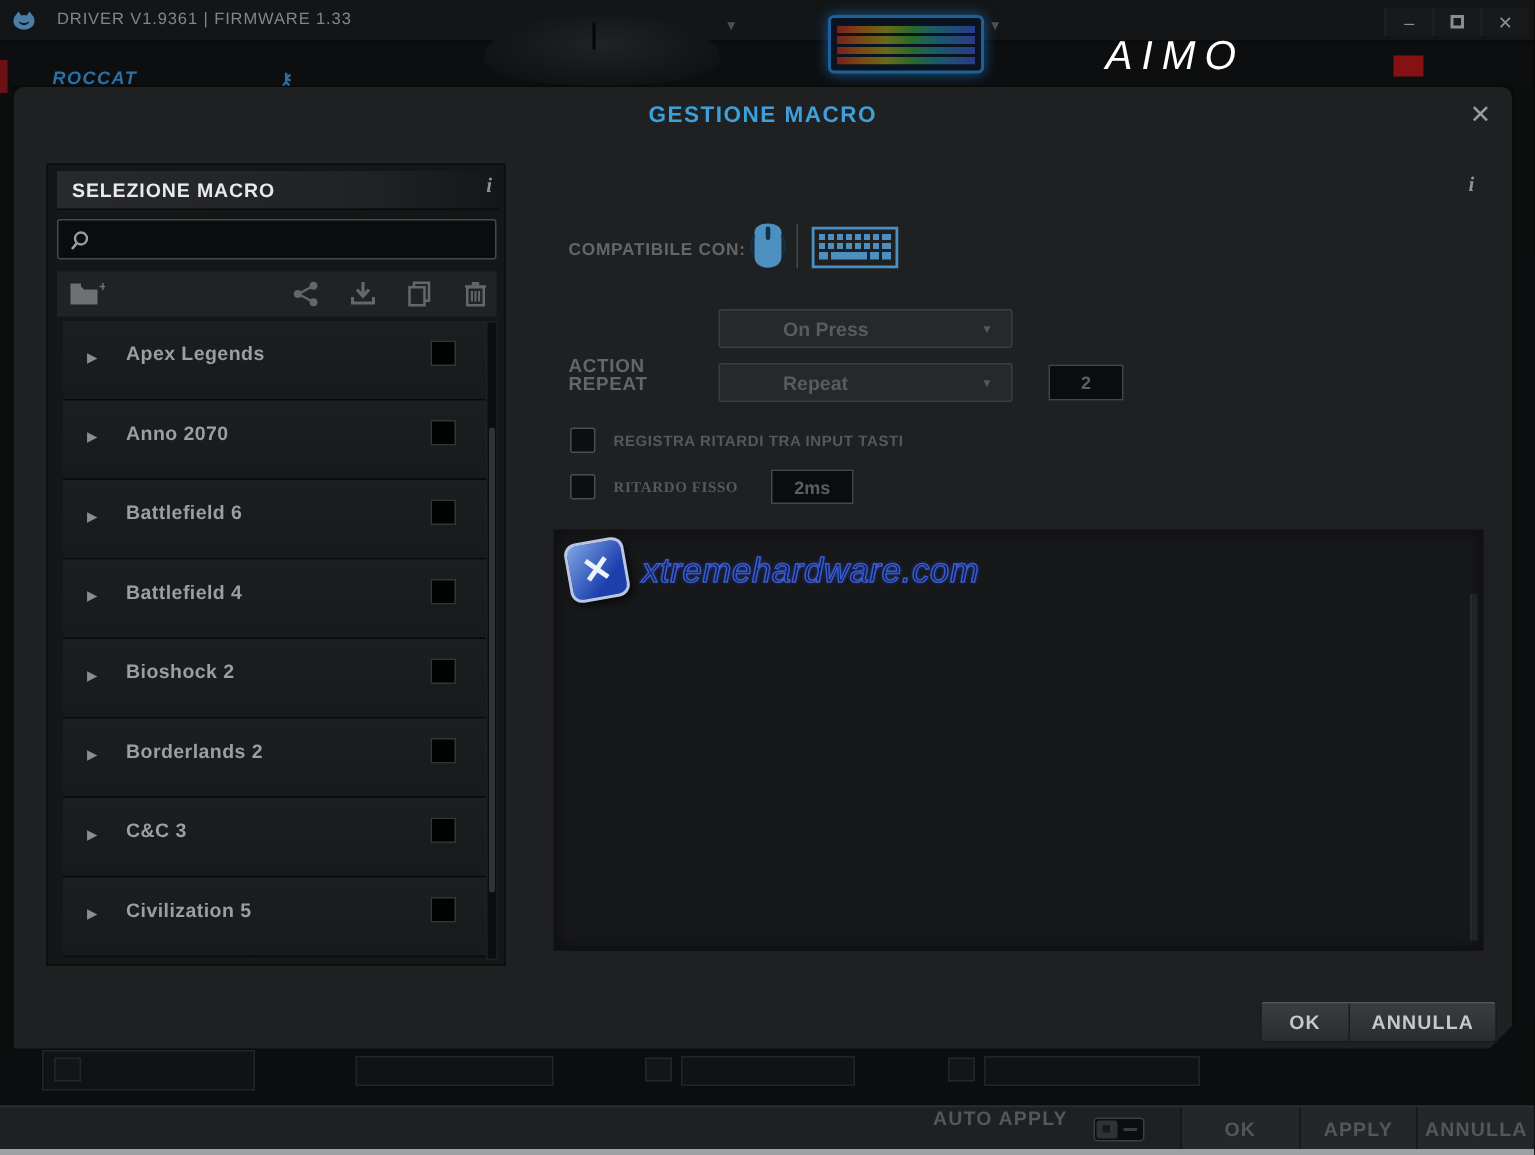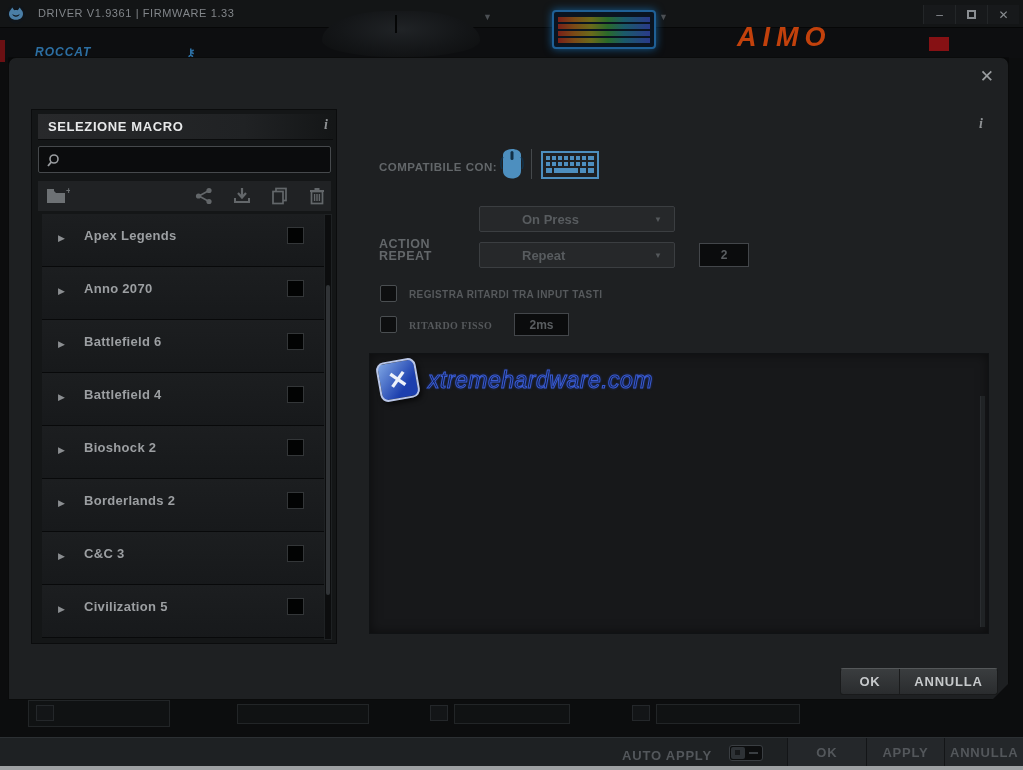--- a/index.html
+++ b/index.html
@@ -16,31 +16,31 @@
   .header-band{position:absolute;left:0;top:28px;width:1023px;height:30px;background:#0d0e10;}
   .brand{position:absolute;left:35px;top:45px;font-size:12px;font-weight:bold;font-style:italic;color:#2c6fa3;letter-spacing:1px;}
   .key-ico{position:absolute;left:186px;top:46px;color:#2c6fa3;font-size:13px;font-weight:bold;}
   .mouse-img{position:absolute;left:322px;top:11px;width:158px;height:46px;background:radial-gradient(ellipse at 50% 40%,#202326 0%,#141618 55%,#0c0d0e 100%);border-radius:46% 46% 50% 50%/ 70% 70% 40% 40%;}
   .mouse-img:after{content:"";position:absolute;left:46%;top:8%;width:2px;height:40%;background:#050606;}
   .hdr-arrow{position:absolute;color:#4b4f53;font-size:9px;}
   .kb-img{position:absolute;left:552px;top:10px;width:104px;height:39px;background:#0a1420;border:2px solid #1f6096;border-radius:4px;box-shadow:0 0 9px #155a90;}
   .kb-keys{position:absolute;inset:4px;background:
     repeating-linear-gradient(0deg,transparent 0 5px,#0a1420 5px 7px),
     linear-gradient(90deg,#7a2018 0%,#7a4a16 18%,#6a6a1a 36%,#2a6a2a 54%,#1a5a6a 72%,#2a3a8a 100%);}
-  .aimo{position:absolute;left:737px;top:22px;font-size:27px;font-weight:bold;font-style:italic;color:#c2410c;letter-spacing:6px;}
+  .aimo{position:absolute;left:737px;top:22px;font-size:27px;font-weight:normal;font-style:italic;color:#ffffff;letter-spacing:6px;}
   .red-badge{position:absolute;left:929px;top:37px;width:20px;height:14px;background:#861114;}
   .red-sliver{position:absolute;left:0;top:40px;width:5px;height:22px;background:#6b1013;}
 
   
   .ghost-box{position:absolute;border:1px solid #222527;background:#101213;}
   .ghost-ico{position:absolute;border:1px solid #24272a;background:#131517;}
 
   
   .bottom-bar{position:absolute;left:0;top:737px;width:1023px;height:29px;background:#1e2123;border-top:1px solid #2c3033;}
-  .bb-label{position:absolute;left:622px;top:10px;font-size:13px;font-weight:bold;color:#53575b;letter-spacing:.8px;}
+  .bb-label{position:absolute;left:622px;top:0;font-size:13px;font-weight:bold;color:#53575b;letter-spacing:.8px;}
   .toggle{position:absolute;left:729px;top:7px;width:34px;height:16px;background:#0c0d0e;border:1px solid #3a3e42;border-radius:3px;}
   .toggle-knob{position:absolute;left:1px;top:1px;width:14px;height:12px;background:#2e3236;border-radius:2px;}
   .toggle-knob:after{content:"";position:absolute;left:4px;top:3px;width:5px;height:5px;background:#17191b;}
   .toggle-dash{position:absolute;right:4px;top:6px;width:9px;height:2px;background:#3a3e42;}
   .bb-buttons{position:absolute;left:787px;top:0;width:236px;height:29px;background:#24272a;display:flex;}
   .bb-btn{flex:1;display:flex;align-items:center;justify-content:center;font-size:13px;font-weight:bold;color:#53575b;letter-spacing:.8px;border-left:1px solid #131517;}
   .bottom-edge{position:absolute;left:0;top:766px;width:1023px;height:4px;background:#9ea1a3;}
 
   
   .dialog{position:absolute;left:8px;top:57px;width:1001px;height:643px;background:#1e2022;border:1px solid #0a0b0b;border-radius:8px 8px 0 0;
@@ -150,20 +150,21 @@
     </div>
     <div class="bb-buttons">
       <div class="bb-btn">OK</div>
       <div class="bb-btn">APPLY</div>
       <div class="bb-btn">ANNULLA</div>
     </div>
   </div>
   <div class="bottom-edge"></div>
 
   <div class="dialog">
+    <div class="dlg-title">GESTIONE MACRO</div>
     <span class="dlg-close">✕</span>
 
     <div class="left-panel">
       <div class="panel-hd" style="left:6px;top:4px;width:295px;color:#e8e9ea;">
         <span>SELEZIONE MACRO</span>
       </div>
       <span class="info-i" style="position:absolute;right:8px;top:7px;">i</span>
 
       <div class="searchbox">
         <svg style="position:absolute;left:7px;top:6px;" width="15" height="15" viewBox="0 0 15 15">

